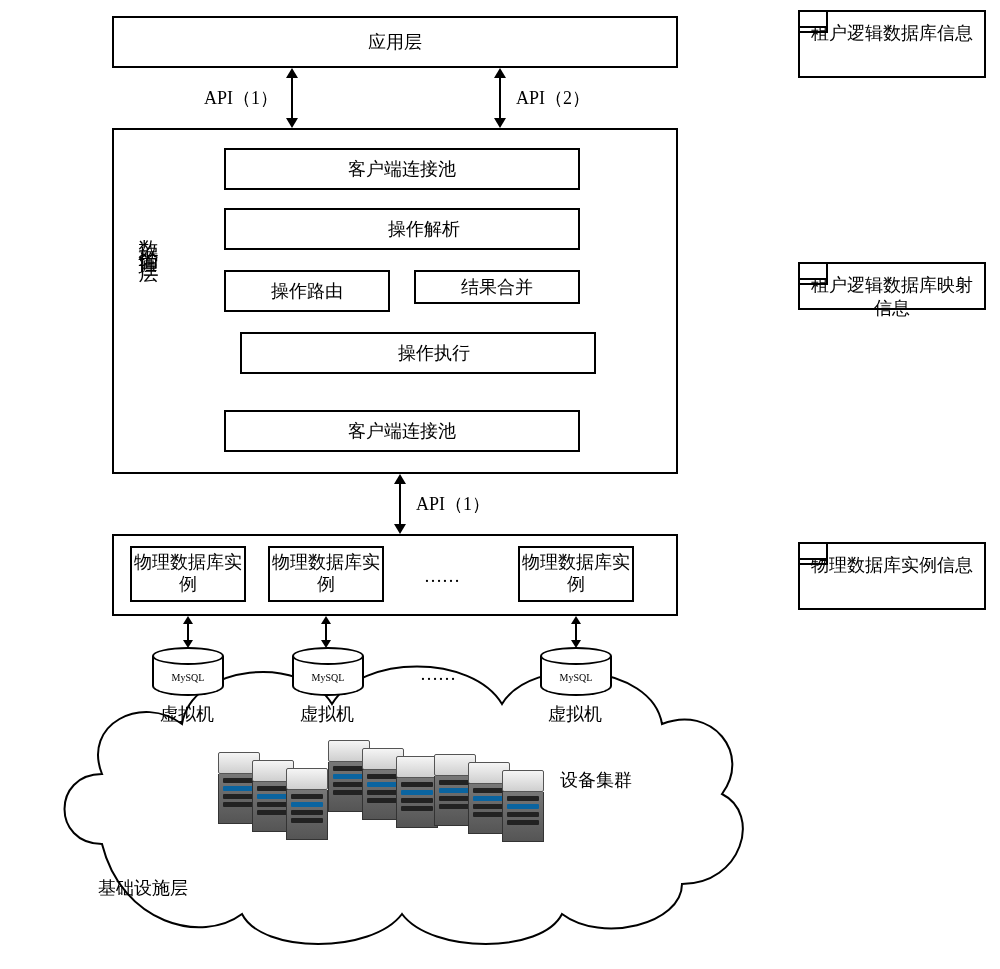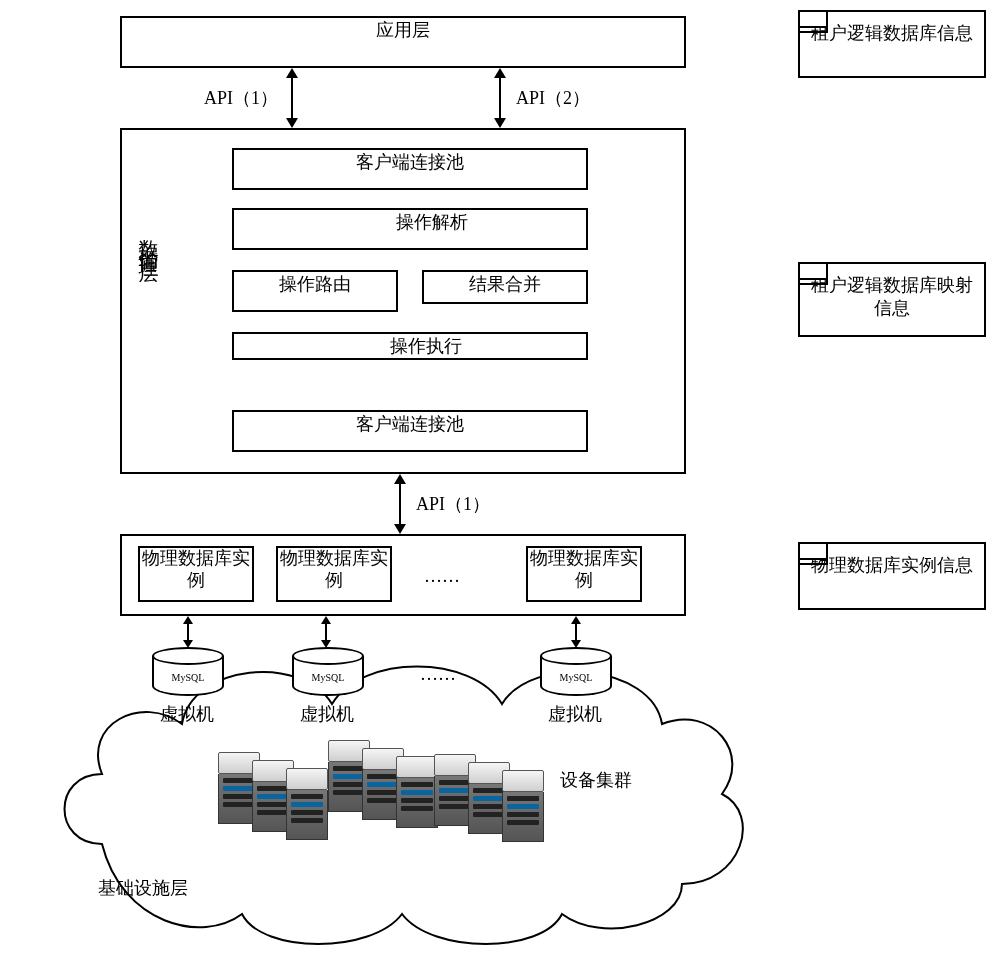--- a/index.html
+++ b/index.html
@@ -13,24 +13,23 @@
   .page {
     position: relative;
     width: 1000px;
     height: 969px;
   }
   .box {
     position: absolute;
     border: 2px solid #000;
     background: #fff;
     display: flex;
-    align-items: flex-start;
+    align-items: center;
     justify-content: center;
     text-align: center;
-    margin-left: 8px;
   }
   .vlabel {
     position: absolute;
     writing-mode: vertical-rl;
     text-orientation: upright;
     letter-spacing: 6px;
     font-size: 20px;
   }
   .txt {
     position: absolute;
@@ -142,21 +141,21 @@
   </div>
   <div class="box" style="left:224px; top:208px; width:356px; height:42px;padding-left:44px;">
     <span>操作解析</span>
   </div>
   <div class="box" style="left:224px; top:270px; width:166px; height:42px;">
     <span>操作路由</span>
   </div>
   <div class="box" style="left:414px; top:270px; width:166px; height:34px;">
     <span>结果合并</span>
   </div>
-  <div class="box" style="left:224px; top:332px; width:356px; height:28px;padding-left:32px;">
+  <div class="box" style="left:240px; top:332px; width:356px; height:42px;padding-left:32px;">
     <span>操作执行</span>
   </div>
   <div class="box" style="left:224px; top:410px; width:356px; height:42px;">
     <span>客户端连接池</span>
   </div>
 
   <svg style="left:390px; top:474px;" width="20" height="60">
     <line x1="10" y1="6" x2="10" y2="54" stroke="#000" stroke-width="2"></line>
     <polygon points="10,0 4,10 16,10" fill="#000"></polygon>
     <polygon points="10,60 4,50 16,50" fill="#000"></polygon>
@@ -318,21 +317,21 @@
   <span class="txt" style="left:560px; top:768px;">设备集群</span>
 
   <span class="txt" style="left:98px; top:876px;">基础设施层</span>
 
   <div class="side-box" style="left:798px; top:10px; width:188px; height:68px;">
     <div class="tab"></div>
       <div class="tab2"></div>
     <div class="inner">租户逻辑数据库信息</div>
   </div>
 
-  <div class="side-box" style="left:798px; top:262px; width:188px; height:75px;">
+  <div class="side-box" style="left:798px; top:262px; width:188px; height:48px;">
     <div class="tab"></div>
       <div class="tab2"></div>
     <div class="inner">租户逻辑数据库映射信息</div>
   </div>
 
   <div class="side-box" style="left:798px; top:542px; width:188px; height:68px;">
     <div class="tab"></div>
       <div class="tab2"></div>
     <div class="inner">物理数据库实例信息</div>
   </div>

